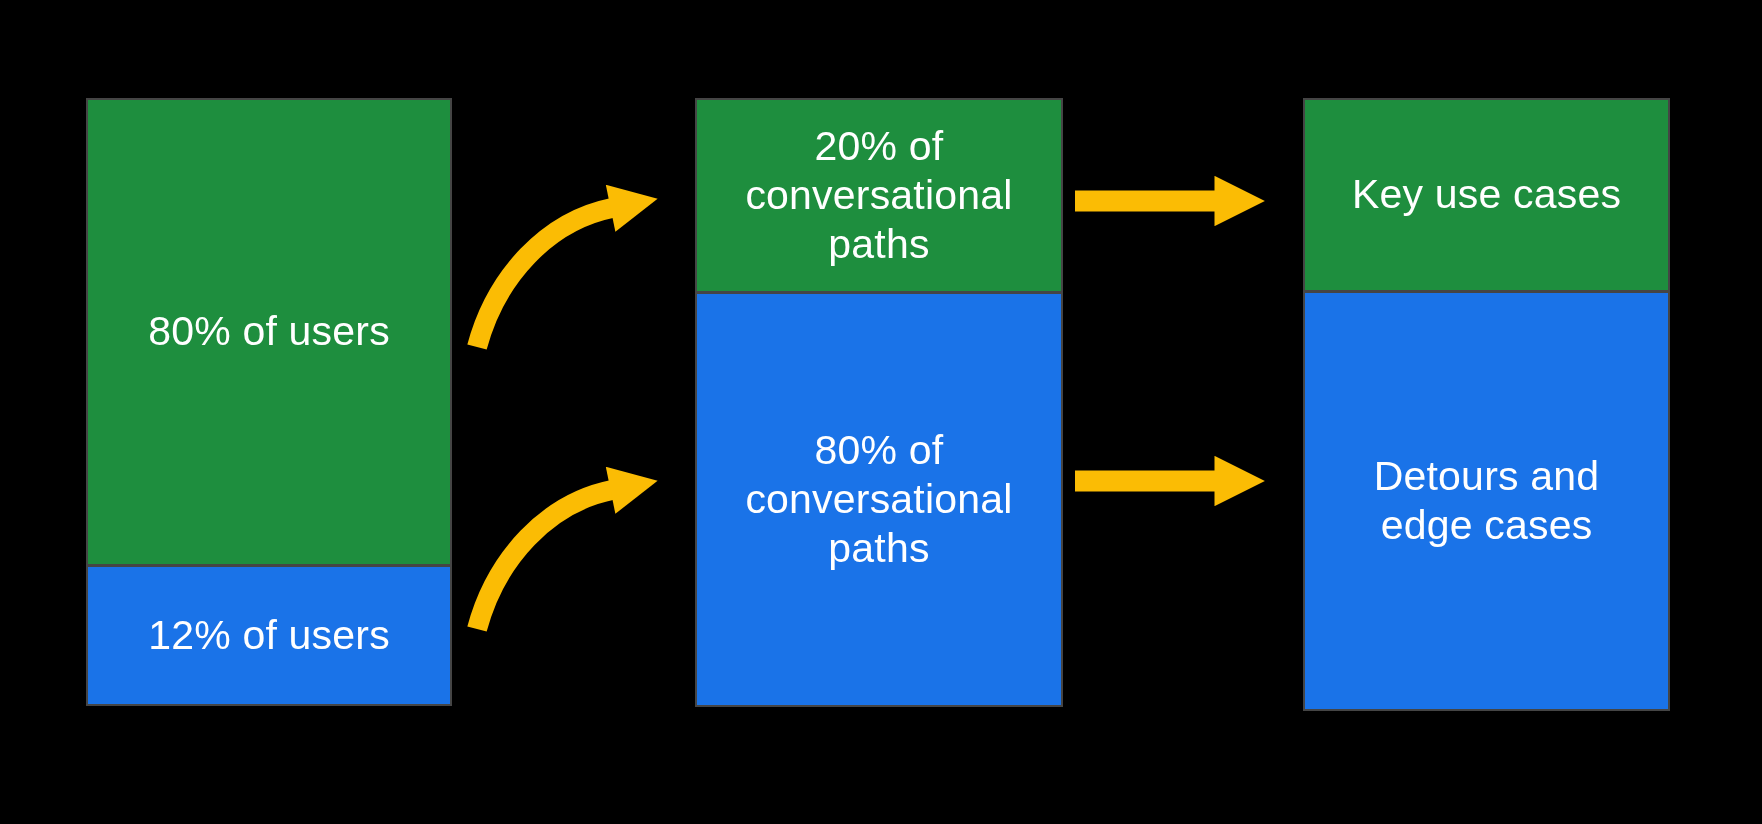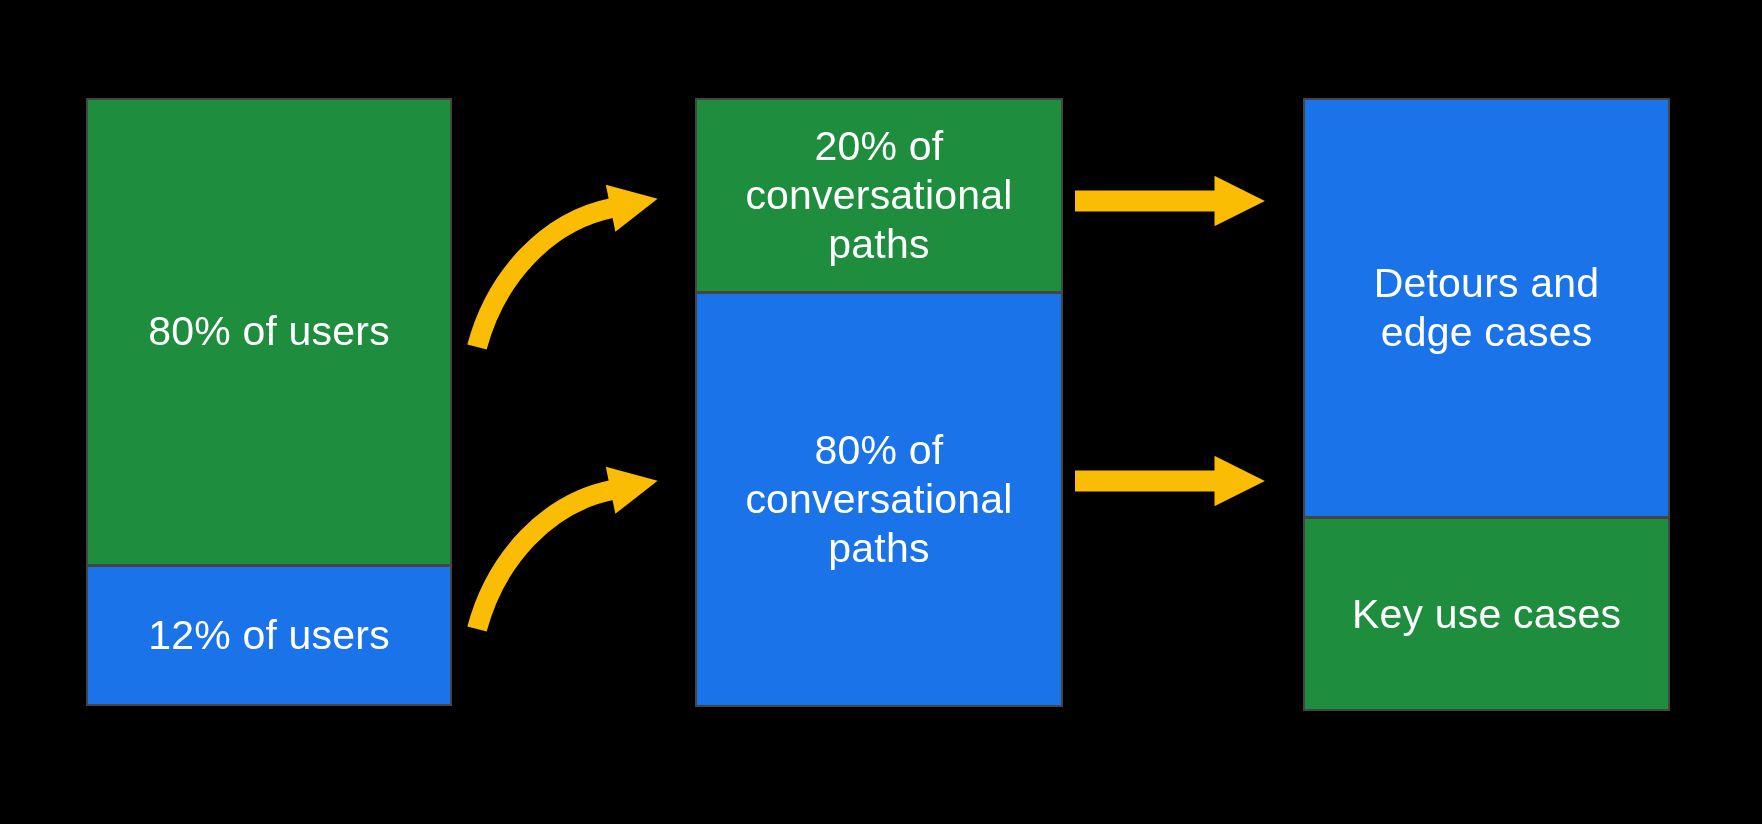--- a/index.html
+++ b/index.html
@@ -96,21 +96,21 @@
   <div class="column col-2">
     <div class="segment seg-green">
       <div class="label label-narrow">20% of conversational paths</div>
     </div>
     <div class="segment seg-blue">
       <div class="label label-narrow">80% of conversational paths</div>
     </div>
   </div>
 
   <div class="column col-3">
+    <div class="segment seg-green">
+      <div class="label">Key use cases</div>
+    </div>
     <div class="segment seg-blue">
       <div class="label label-detours">Detours and edge cases</div>
-    </div>
-    <div class="segment seg-green">
-      <div class="label">Key use cases</div>
     </div>
   </div>
 
 </div>
 
 </body></html>

